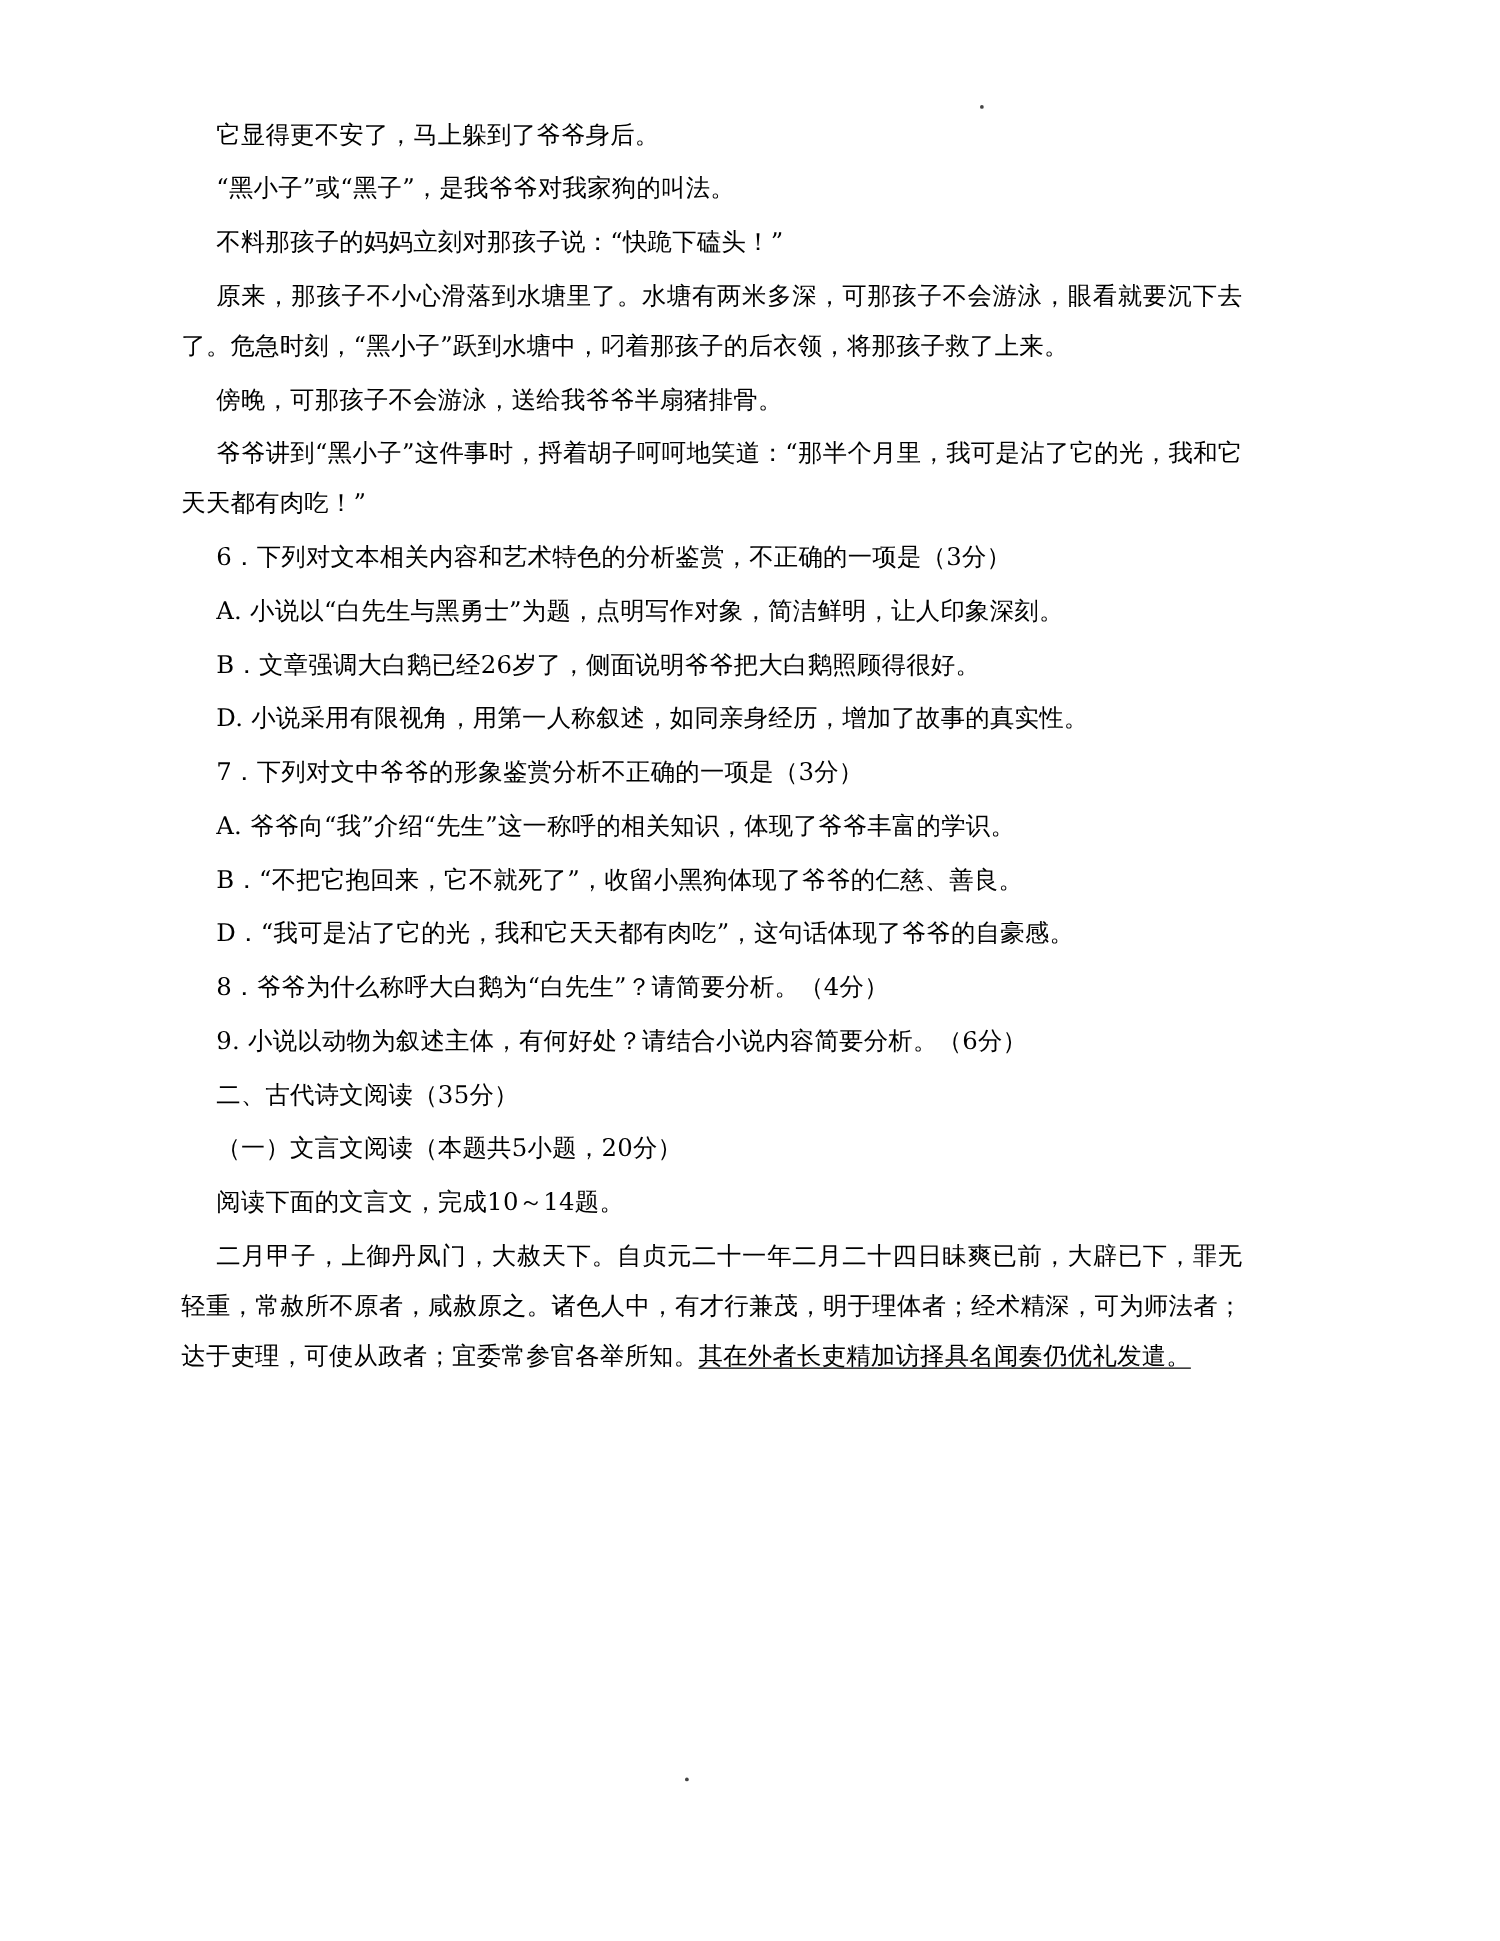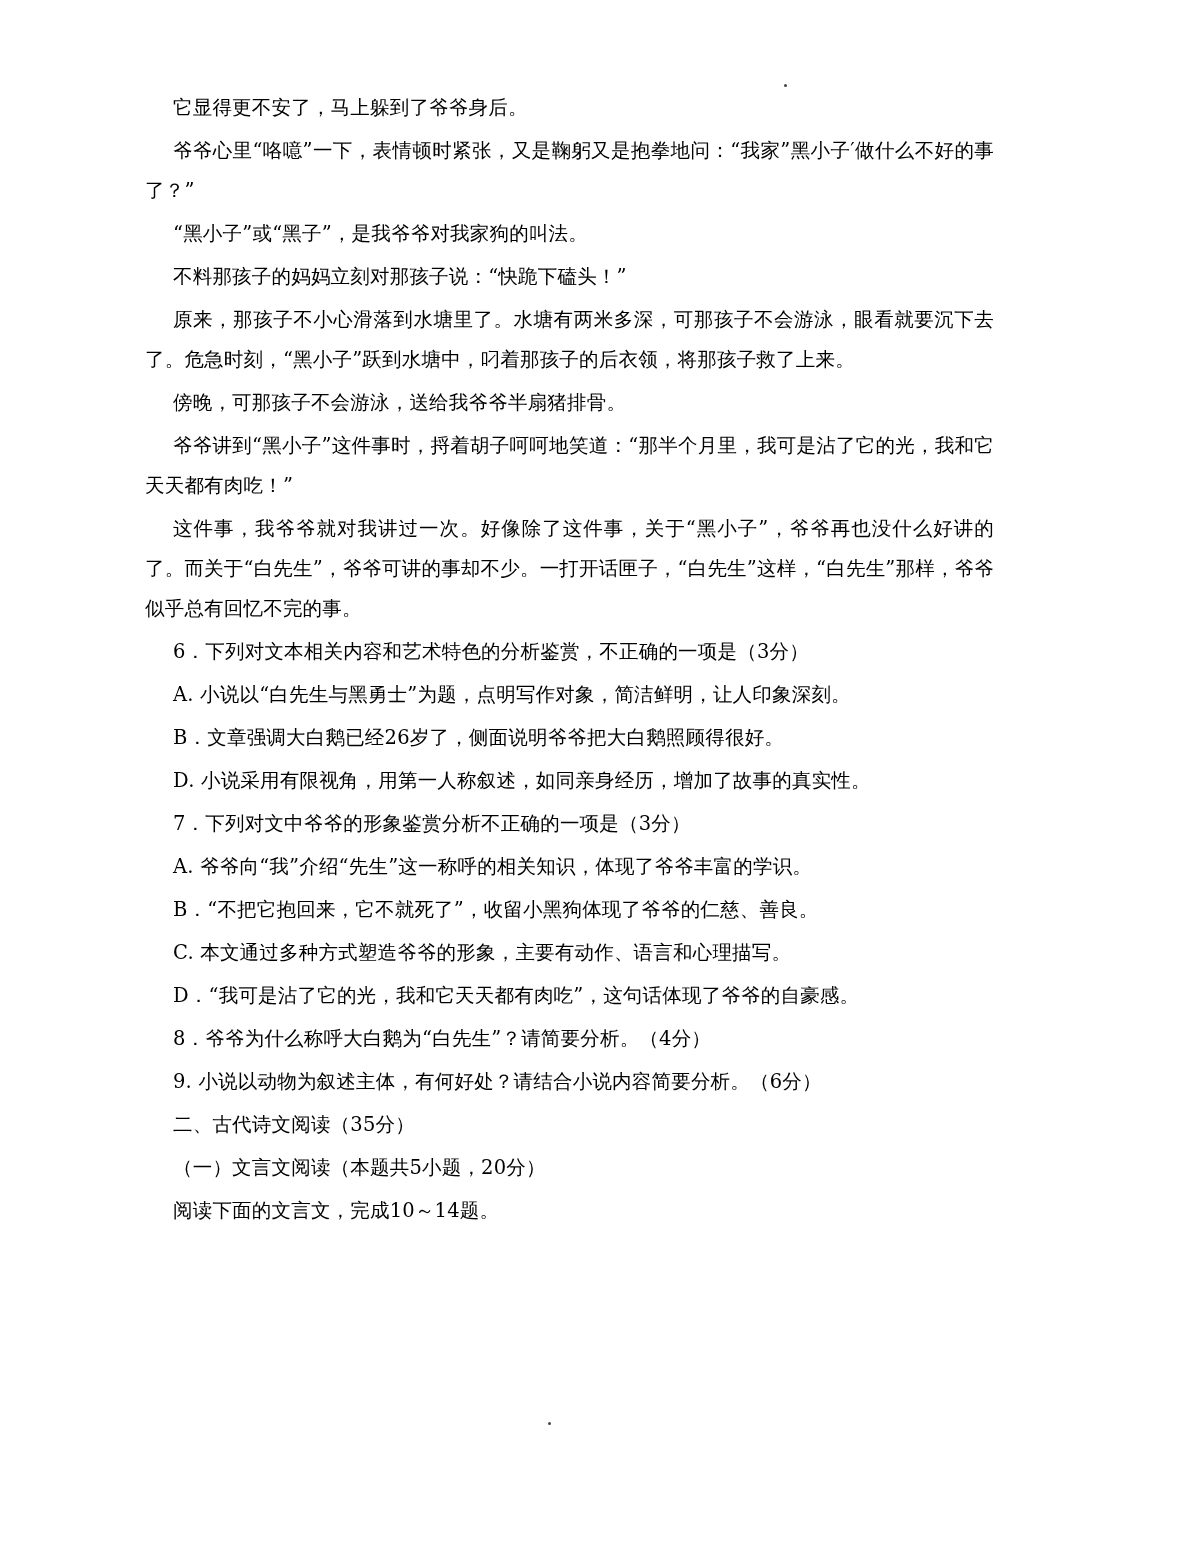--- a/index.html
+++ b/index.html
@@ -57,41 +57,39 @@
 </style>
 </head>
 <body>
 
 <div class="page">
 
   <div class="dot-top"></div>
   <div class="dot-bottom"></div>
 
   <p class="ind">它显得更不安了，马上躲到了爷爷身后。</p>
-  <p class="ind">爷爷心里“咯噫”一下，表情顿时紧张，又是鞠躬又是抱拳地问：“我家”黑小子′做什么不好的事了？”</p>
   <p class="ind">“黑小子”或“黑子”，是我爷爷对我家狗的叫法。</p>
   <p class="ind">不料那孩子的妈妈立刻对那孩子说：“快跪下磕头！”</p>
   <p class="ind">原来，那孩子不小心滑落到水塘里了。水塘有两米多深，可那孩子不会游泳，眼看就要沉下去了。危急时刻，“黑小子”跃到水塘中，叼着那孩子的后衣领，将那孩子救了上来。</p>
   <p class="ind">傍晚，可那孩子不会游泳，送给我爷爷半扇猪排骨。</p>
   <p class="ind">爷爷讲到“黑小子”这件事时，捋着胡子呵呵地笑道：“那半个月里，我可是沾了它的光，我和它天天都有肉吃！”</p>
-  <p class="ind">这件事，我爷爷就对我讲过一次。好像除了这件事，关于“黑小子”，爷爷再也没什么好讲的了。而关于“白先生”，爷爷可讲的事却不少。一打开话匣子，“白先生”这样，“白先生”那样，爷爷似乎总有回忆不完的事。</p>
 
   <p class="ind">6．下列对文本相关内容和艺术特色的分析鉴赏，不正确的一项是（3分）</p>
   <p class="ind">A. 小说以“白先生与黑勇士”为题，点明写作对象，简洁鲜明，让人印象深刻。</p>
   <p class="ind">B．文章强调大白鹅已经26岁了，侧面说明爷爷把大白鹅照顾得很好。</p>
   <p class="ind">D. 小说采用有限视角，用第一人称叙述，如同亲身经历，增加了故事的真实性。</p>
 
   <p class="ind">7．下列对文中爷爷的形象鉴赏分析不正确的一项是（3分）</p>
   <p class="ind">A. 爷爷向“我”介绍“先生”这一称呼的相关知识，体现了爷爷丰富的学识。</p>
   <p class="ind">B．“不把它抱回来，它不就死了”，收留小黑狗体现了爷爷的仁慈、善良。</p>
-  <p class="ind">C. 本文通过多种方式塑造爷爷的形象，主要有动作、语言和心理描写。</p>
   <p class="ind">D．“我可是沾了它的光，我和它天天都有肉吃”，这句话体现了爷爷的自豪感。</p>
 
   <p class="ind">8．爷爷为什么称呼大白鹅为“白先生”？请简要分析。（4分）</p>
   <p class="ind">9. 小说以动物为叙述主体，有何好处？请结合小说内容简要分析。（6分）</p>
 
   <p class="ind">二、古代诗文阅读（35分）</p>
   <p class="ind">（一）文言文阅读（本题共5小题，20分）</p>
   <p class="ind">阅读下面的文言文，完成10～14题。</p>
 
+  <p class="ind"><span>二月甲子，上御丹凤门，大赦天下。自贞元二十一年二月二十四日眛爽已前，大辟已下，罪无轻重，常赦所不原者，咸赦原之。诸色人中，有才行兼茂，明于理体者；经术精深，可为师法者；达于吏理，可使从政者；宜委常参官各举所知。</span><span class="u">其在外者长吏精加访择具名闻奏仍优礼发遣。</span></p>
 
 
 </div>
 
 </body></html>

